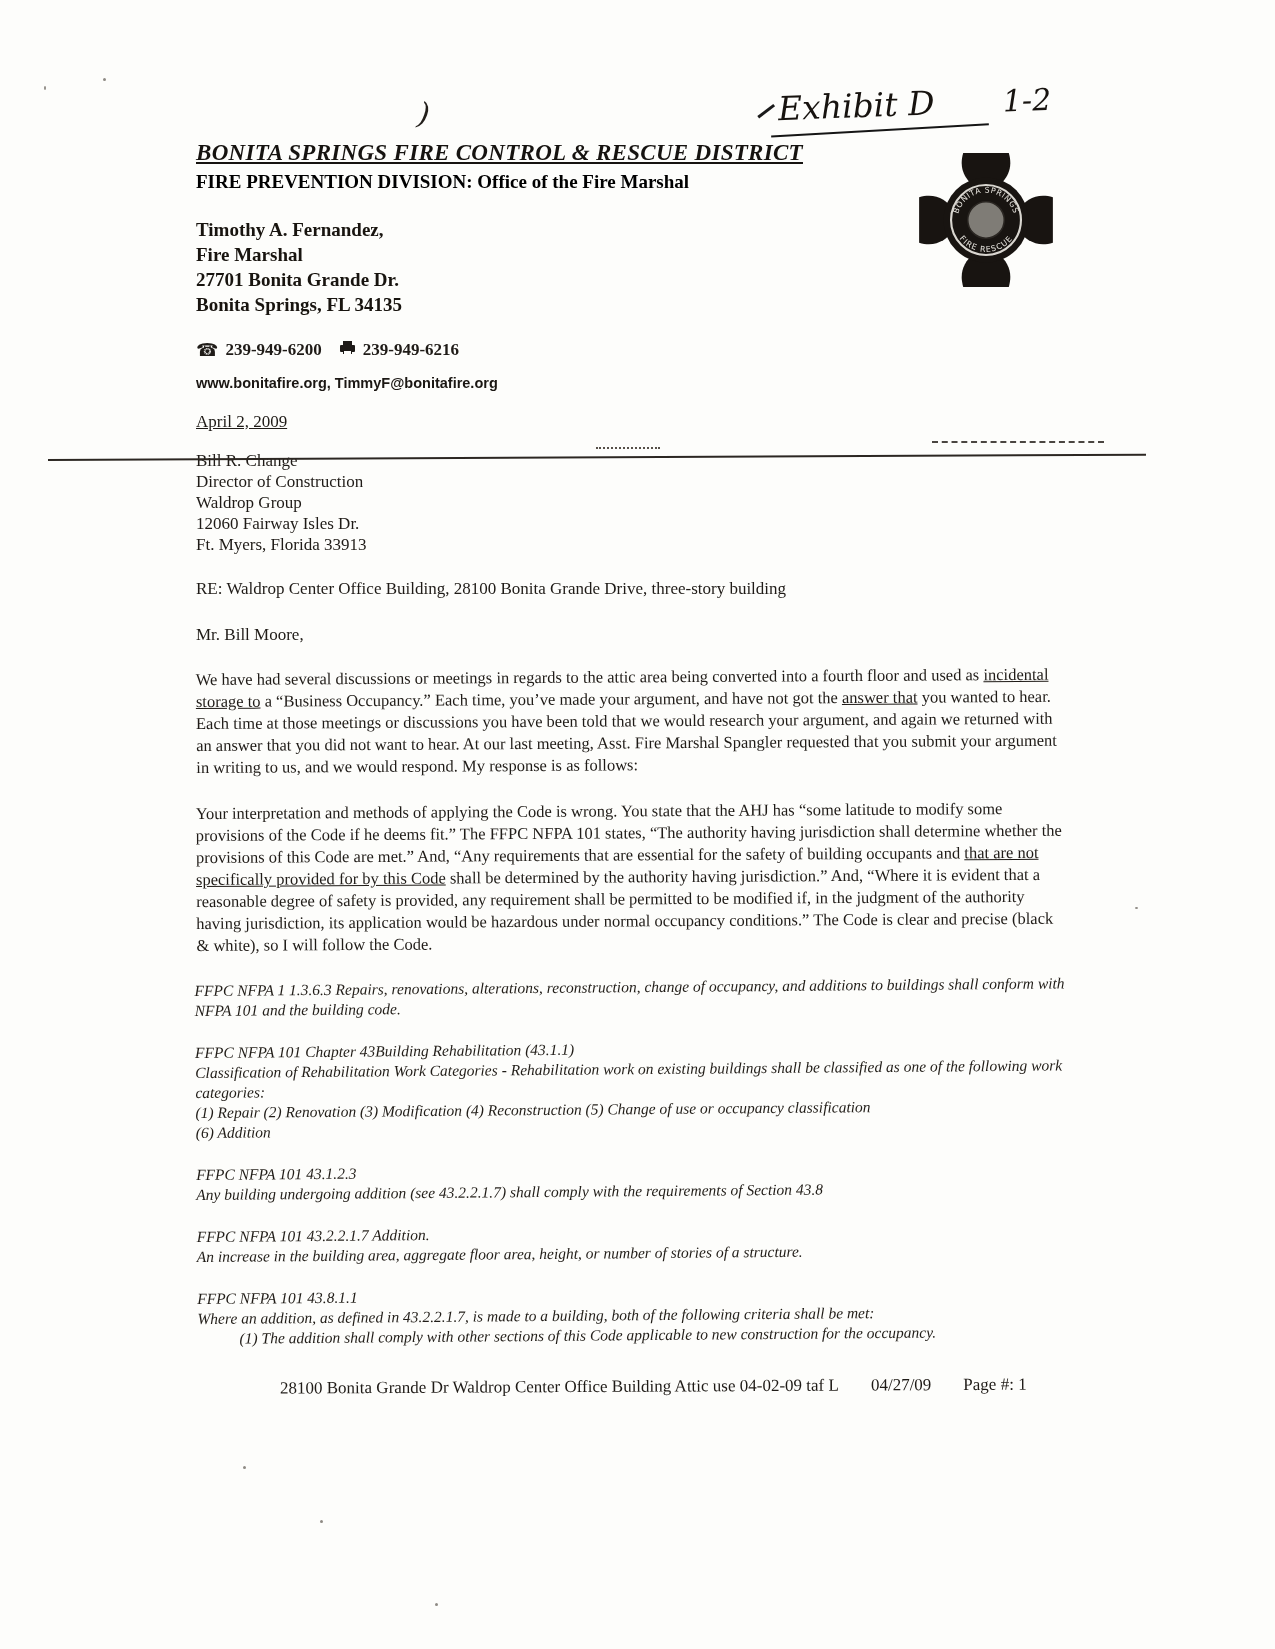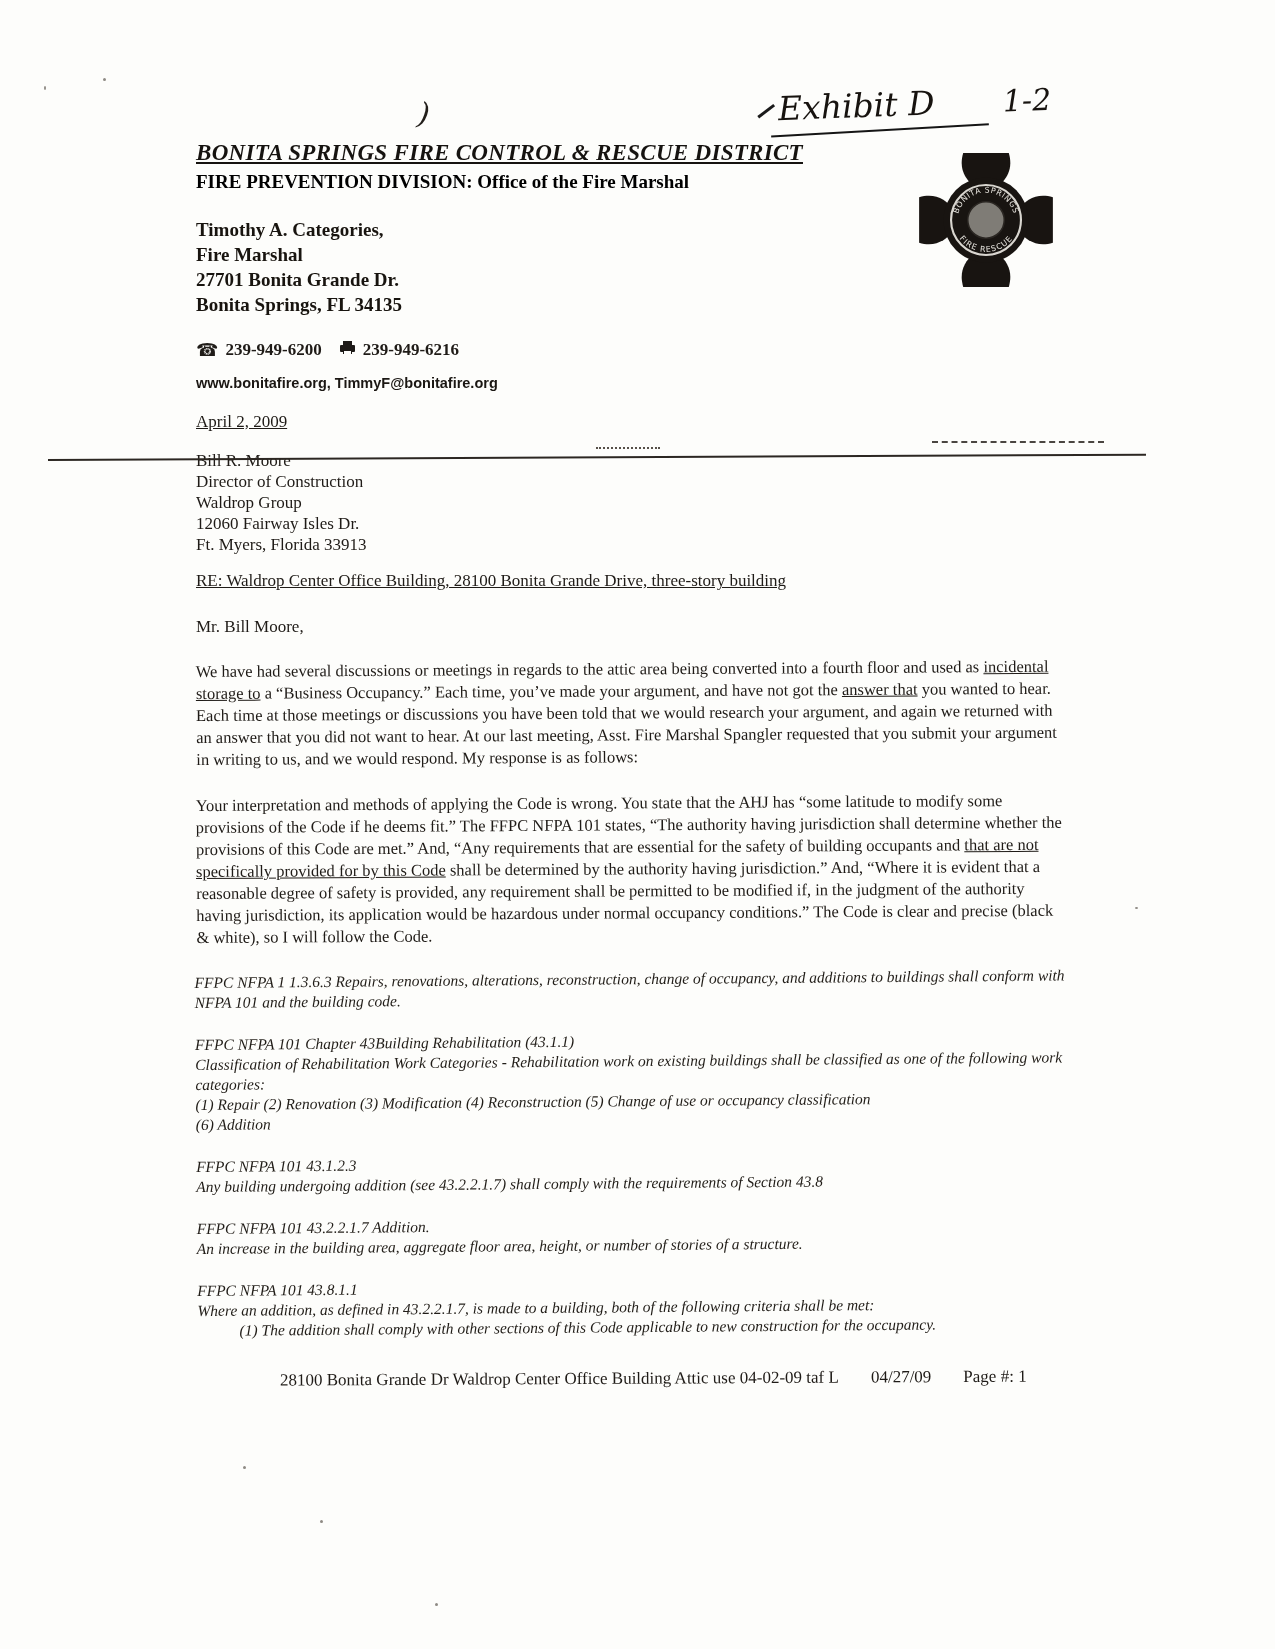--- a/index.html
+++ b/index.html
@@ -55,21 +55,21 @@
   }
   .strike-dashes-right {
     position:absolute; left:736px; top:-9px; width:172px; height:0;
     border-top:2px dashed #4a4540;
   }
   .strike-dashes-mid {
     position:absolute; left:400px; top:-3px; width:64px; height:0;
     border-top:2px dotted #565049;
   }
 
-  .re-line { margin-top:16px; font-size:17px;text-decoration:underline; }
+  .re-line { margin-top:24px; font-size:17px; }
   .salutation { margin-top:26px; font-size:17px; }
 
   .body-par { margin-top:24px; font-size:16.5px; line-height:22px; text-align:left; }
   .u { text-decoration:underline; }
   .tilt-1 { transform:rotate(-0.35deg); transform-origin:left center; }
   .tilt-2 { transform:rotate(-0.5deg); transform-origin:left center; }
 
   .code-block { margin-top:24px; font-style:italic; font-size:15.5px; line-height:20px; color:#211d18; }
   .code-section + .code-section { margin-top:22px; }
   .code-line.indent { padding-left:42px; }
@@ -138,21 +138,21 @@
   <span class="speck speck-4"></span>
   <span class="speck speck-5"></span>
   <span class="speck speck-6"></span>
 
   <div class="content">
 
     <div class="org-title">BONITA SPRINGS FIRE CONTROL &amp; RESCUE DISTRICT</div>
     <div class="division-line">FIRE PREVENTION DIVISION:  Office of the Fire Marshal</div>
 
     <div class="contact-block">
-      <div>Timothy A. Categories,</div>
+      <div>Timothy A. Fernandez,</div>
       <div>Fire Marshal</div>
       <div>27701 Bonita Grande Dr.</div>
       <div>Bonita Springs, FL  34135</div>
     </div>
 
     <div class="phone-row">
       <span class="phone-glyph">☎</span>
       <span>239-949-6200</span>
       <span class="fax-svg">
         <svg width="17" height="15" viewBox="0 0 17 15">
@@ -169,21 +169,21 @@
       <span class="web-url">www.bonitafire.org</span><span>,</span>
       <span>TimmyF@bonitafire.org</span>
     </div>
 
     <div class="date-line">April 2, 2009</div>
 
     <div class="recipient">
       <span class="strike-line"></span>
       <span class="strike-dashes-right"></span>
       <span class="strike-dashes-mid"></span>
-      <div>Bill R. Moore</div>
+      <div>Bill R. Change</div>
       <div>Director of Construction</div>
       <div>Waldrop Group</div>
       <div>12060 Fairway Isles Dr.</div>
       <div>Ft. Myers, Florida 33913</div>
     </div>
 
     <div class="re-line">RE:  Waldrop Center Office Building, 28100 Bonita Grande Drive, three-story building</div>
 
     <div class="salutation">Mr. Bill Moore,</div>
 

